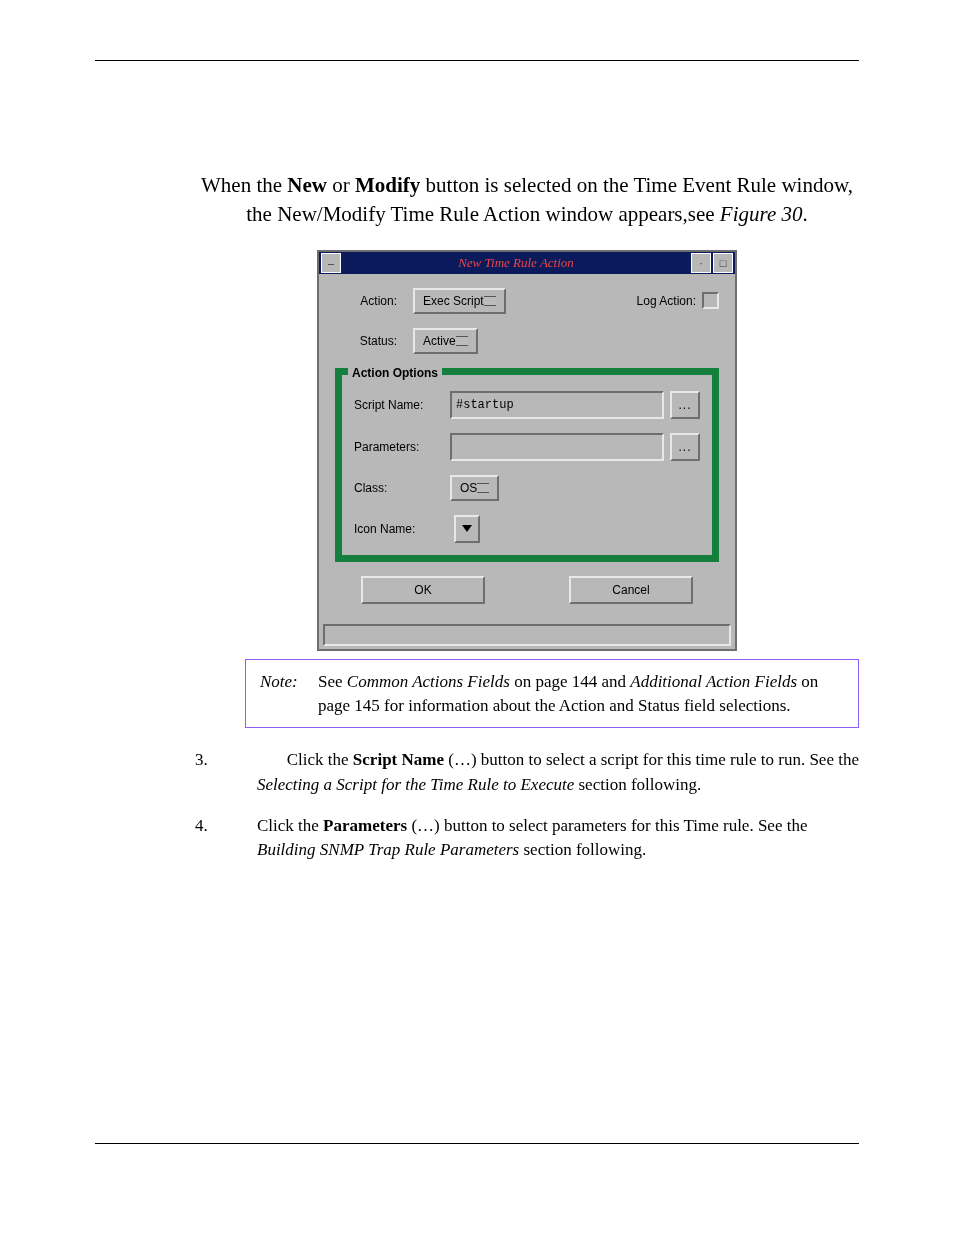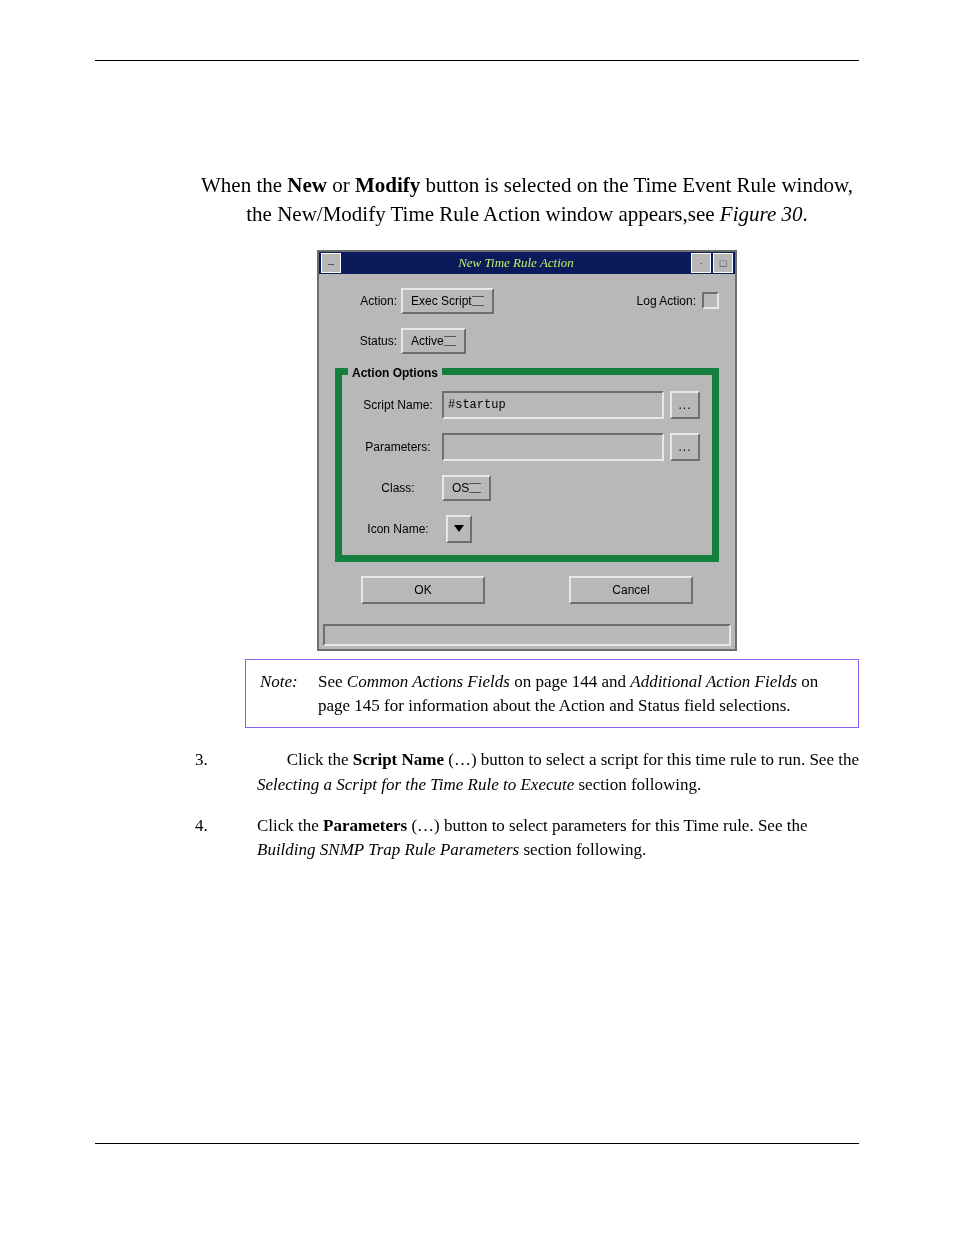--- a/index.html
+++ b/index.html
@@ -62,37 +62,37 @@
     width: 18px; height: 18px;
     background: #b8b8b8;
     border: 1px solid #fff;
     display: flex; align-items: center; justify-content: center;
     font-size: 11px; color: #333;
   }
   .tb-title {
     flex: 1;
     text-align: center;
     font-style: italic;
-    color: #bef264;
+    color: #ef4444;
     font-size: 13px;
     font-family: Georgia, serif;
   }
 
   .dlg-body {
     padding: 14px 16px 10px 16px;
   }
   .row {
     display: flex;
     align-items: center;
     margin-bottom: 14px;
   }
   .row .lbl {
     width: 62px;
     text-align: right;
-    margin-right: 4px;
+    margin-right: 16px;
     font-size: 12px;
   }
   .selectbox {
     background: #b8b8b8;
     border-top: 2px solid #e8e8e8;
     border-left: 2px solid #e8e8e8;
     border-right: 2px solid #6e6e6e;
     border-bottom: 2px solid #6e6e6e;
     padding: 4px 8px;
     display: inline-flex;
@@ -137,21 +137,22 @@
     font-weight: bold;
   }
   .frow {
     display: flex;
     align-items: center;
     margin-bottom: 14px;
   }
   .frow:last-child { margin-bottom: 0; }
   .frow .flbl {
     width: 88px;
-    text-align: center;
+    text-align: left;
+    margin-right: 8px;
     font-size: 12px;
   }
   .txtin {
     flex: 1;
     background: #b8b8b8;
     border-top: 2px solid #6e6e6e;
     border-left: 2px solid #6e6e6e;
     border-right: 2px solid #e8e8e8;
     border-bottom: 2px solid #e8e8e8;
     height: 20px;

